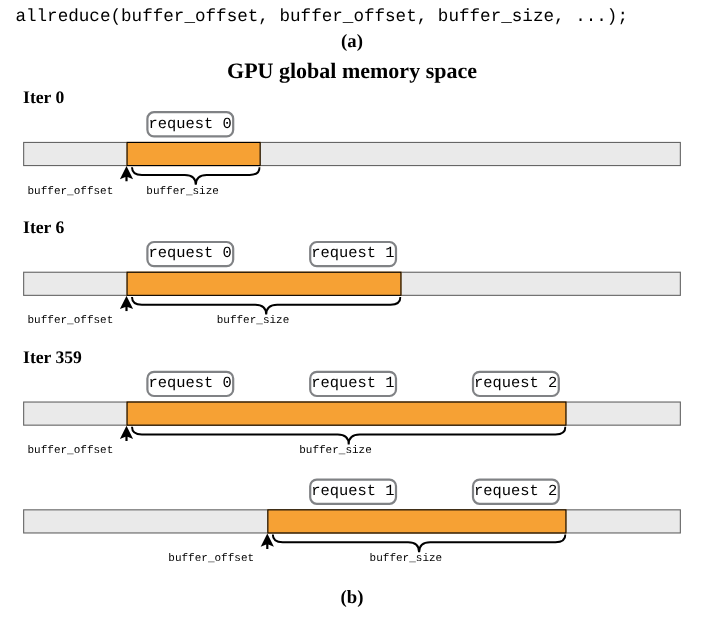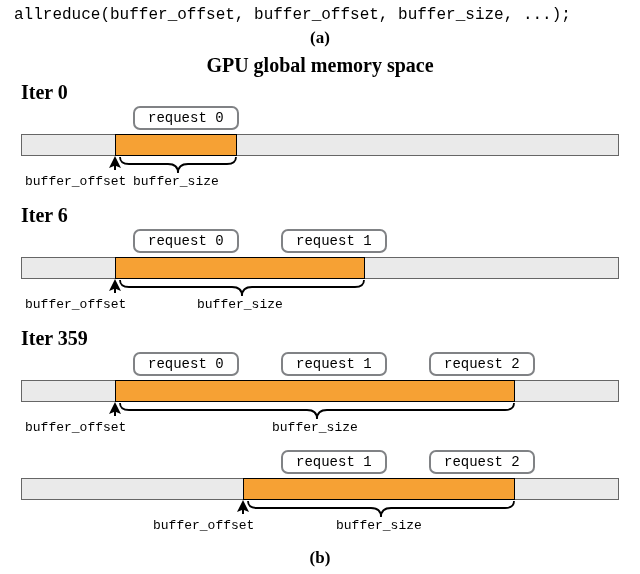--- a/index.html
+++ b/index.html
@@ -37,42 +37,42 @@
   }
   .diagram {
     width: 598px;
     margin: 0 auto;
   }
   .iter-block {
     margin-bottom: 8px;
   }
   .iter-label {
     font-weight: bold;
-    font-size: 20px;
+    font-size: 16px;
     margin-bottom: 2px;
     font-family: Liberation Serif, serif;
   }
   .req-row {
     position: relative;
     height: 28px;
   }
   .req-chip {
     position: absolute;
     top: 0;
     height: 24px;
     box-sizing: border-box;
     border: 2px solid #808285;
     border-radius: 7px;
     background: #fff;
     font-family: ui-monospace, Menlo, Consolas, "Courier New", monospace;
     font-size: 14px;
     display: flex;
     align-items: center;
     justify-content: center;
-    padding: 0 13px;
+    padding: 0 0;
   }
   .bar-wrap {
     position: relative;
     height: 22px;
     width: 598px;
   }
   .bar-bg {
     position: absolute;
     left: 0; top: 0;
     width: 598px;
@@ -87,21 +87,21 @@
     height: 22px;
     box-sizing: border-box;
     background: #f6a134;
     border: 1.5px solid #000;
   }
   .anno-row {
     position: relative;
     height: 40px;
     width: 598px;
     font-family: ui-monospace, Menlo, Consolas, "Courier New", monospace;
-    font-size: 13px;
+    font-size: 10px;
   }
 </style>
 </head>
 <body>
 
 <div class="page">
 
   <div class="code-line">allreduce(buffer_offset, buffer_offset, buffer_size, ...);</div>
   <div class="sublabel">(a)</div>
 

